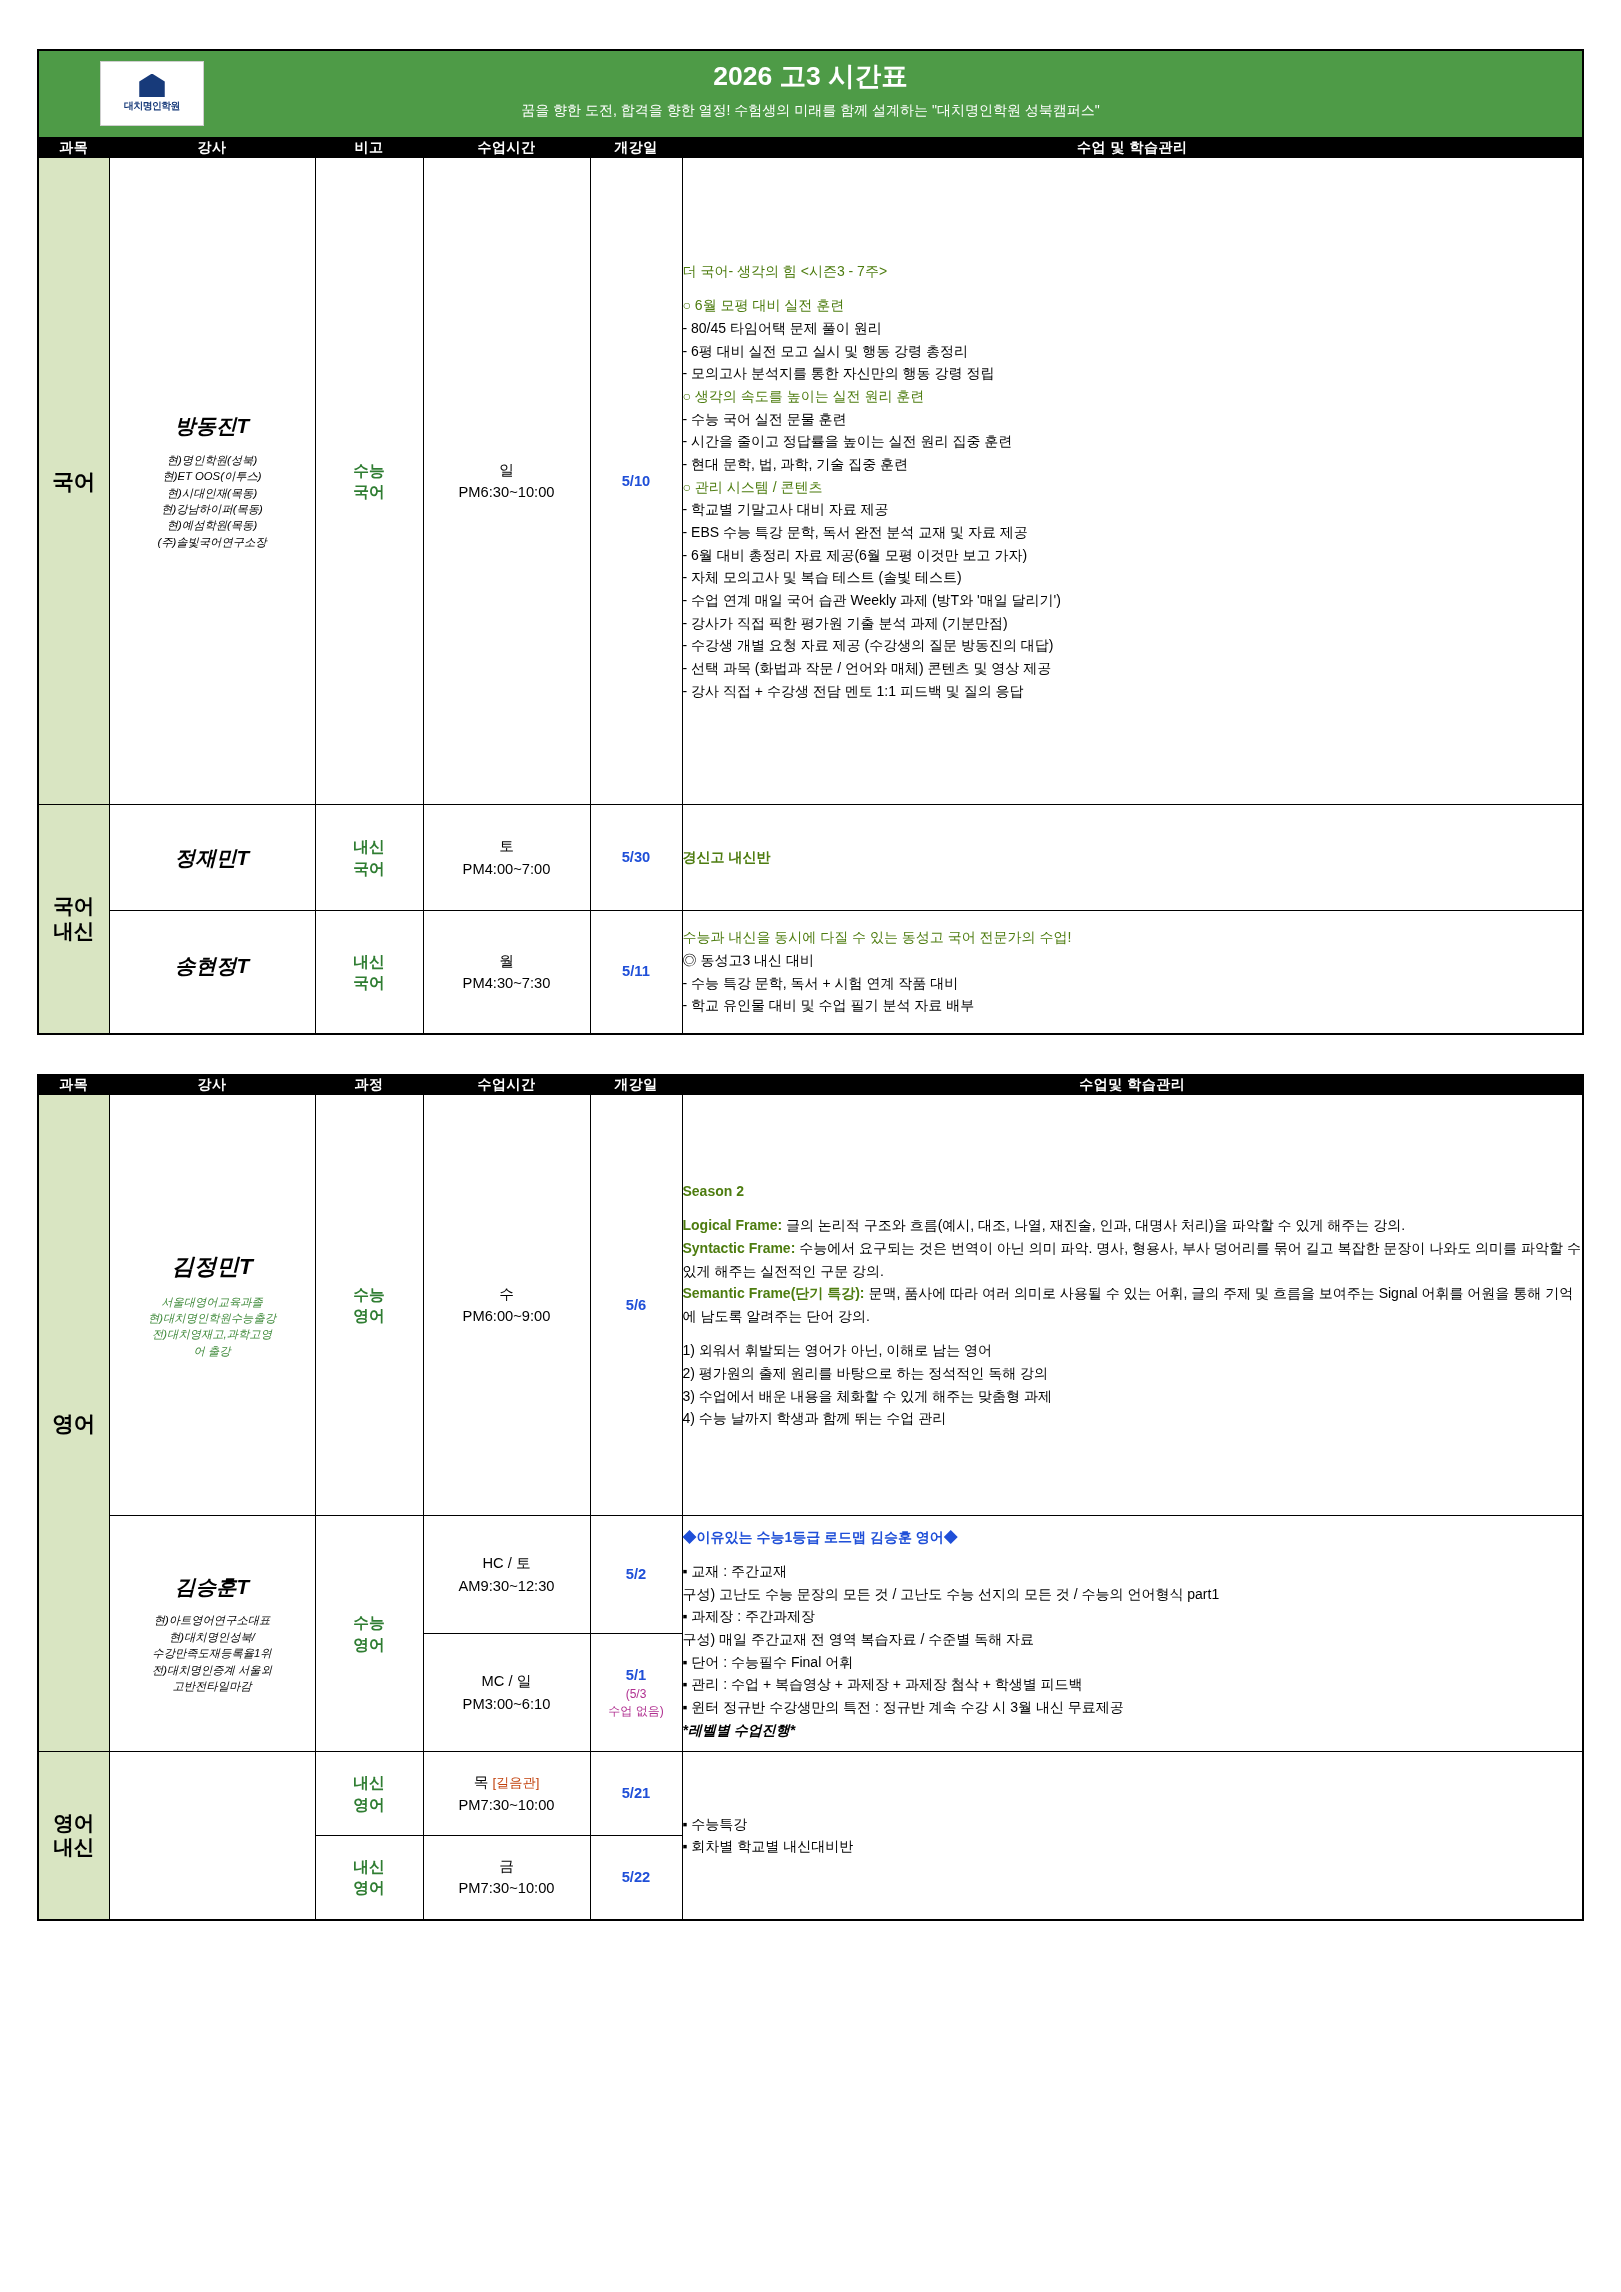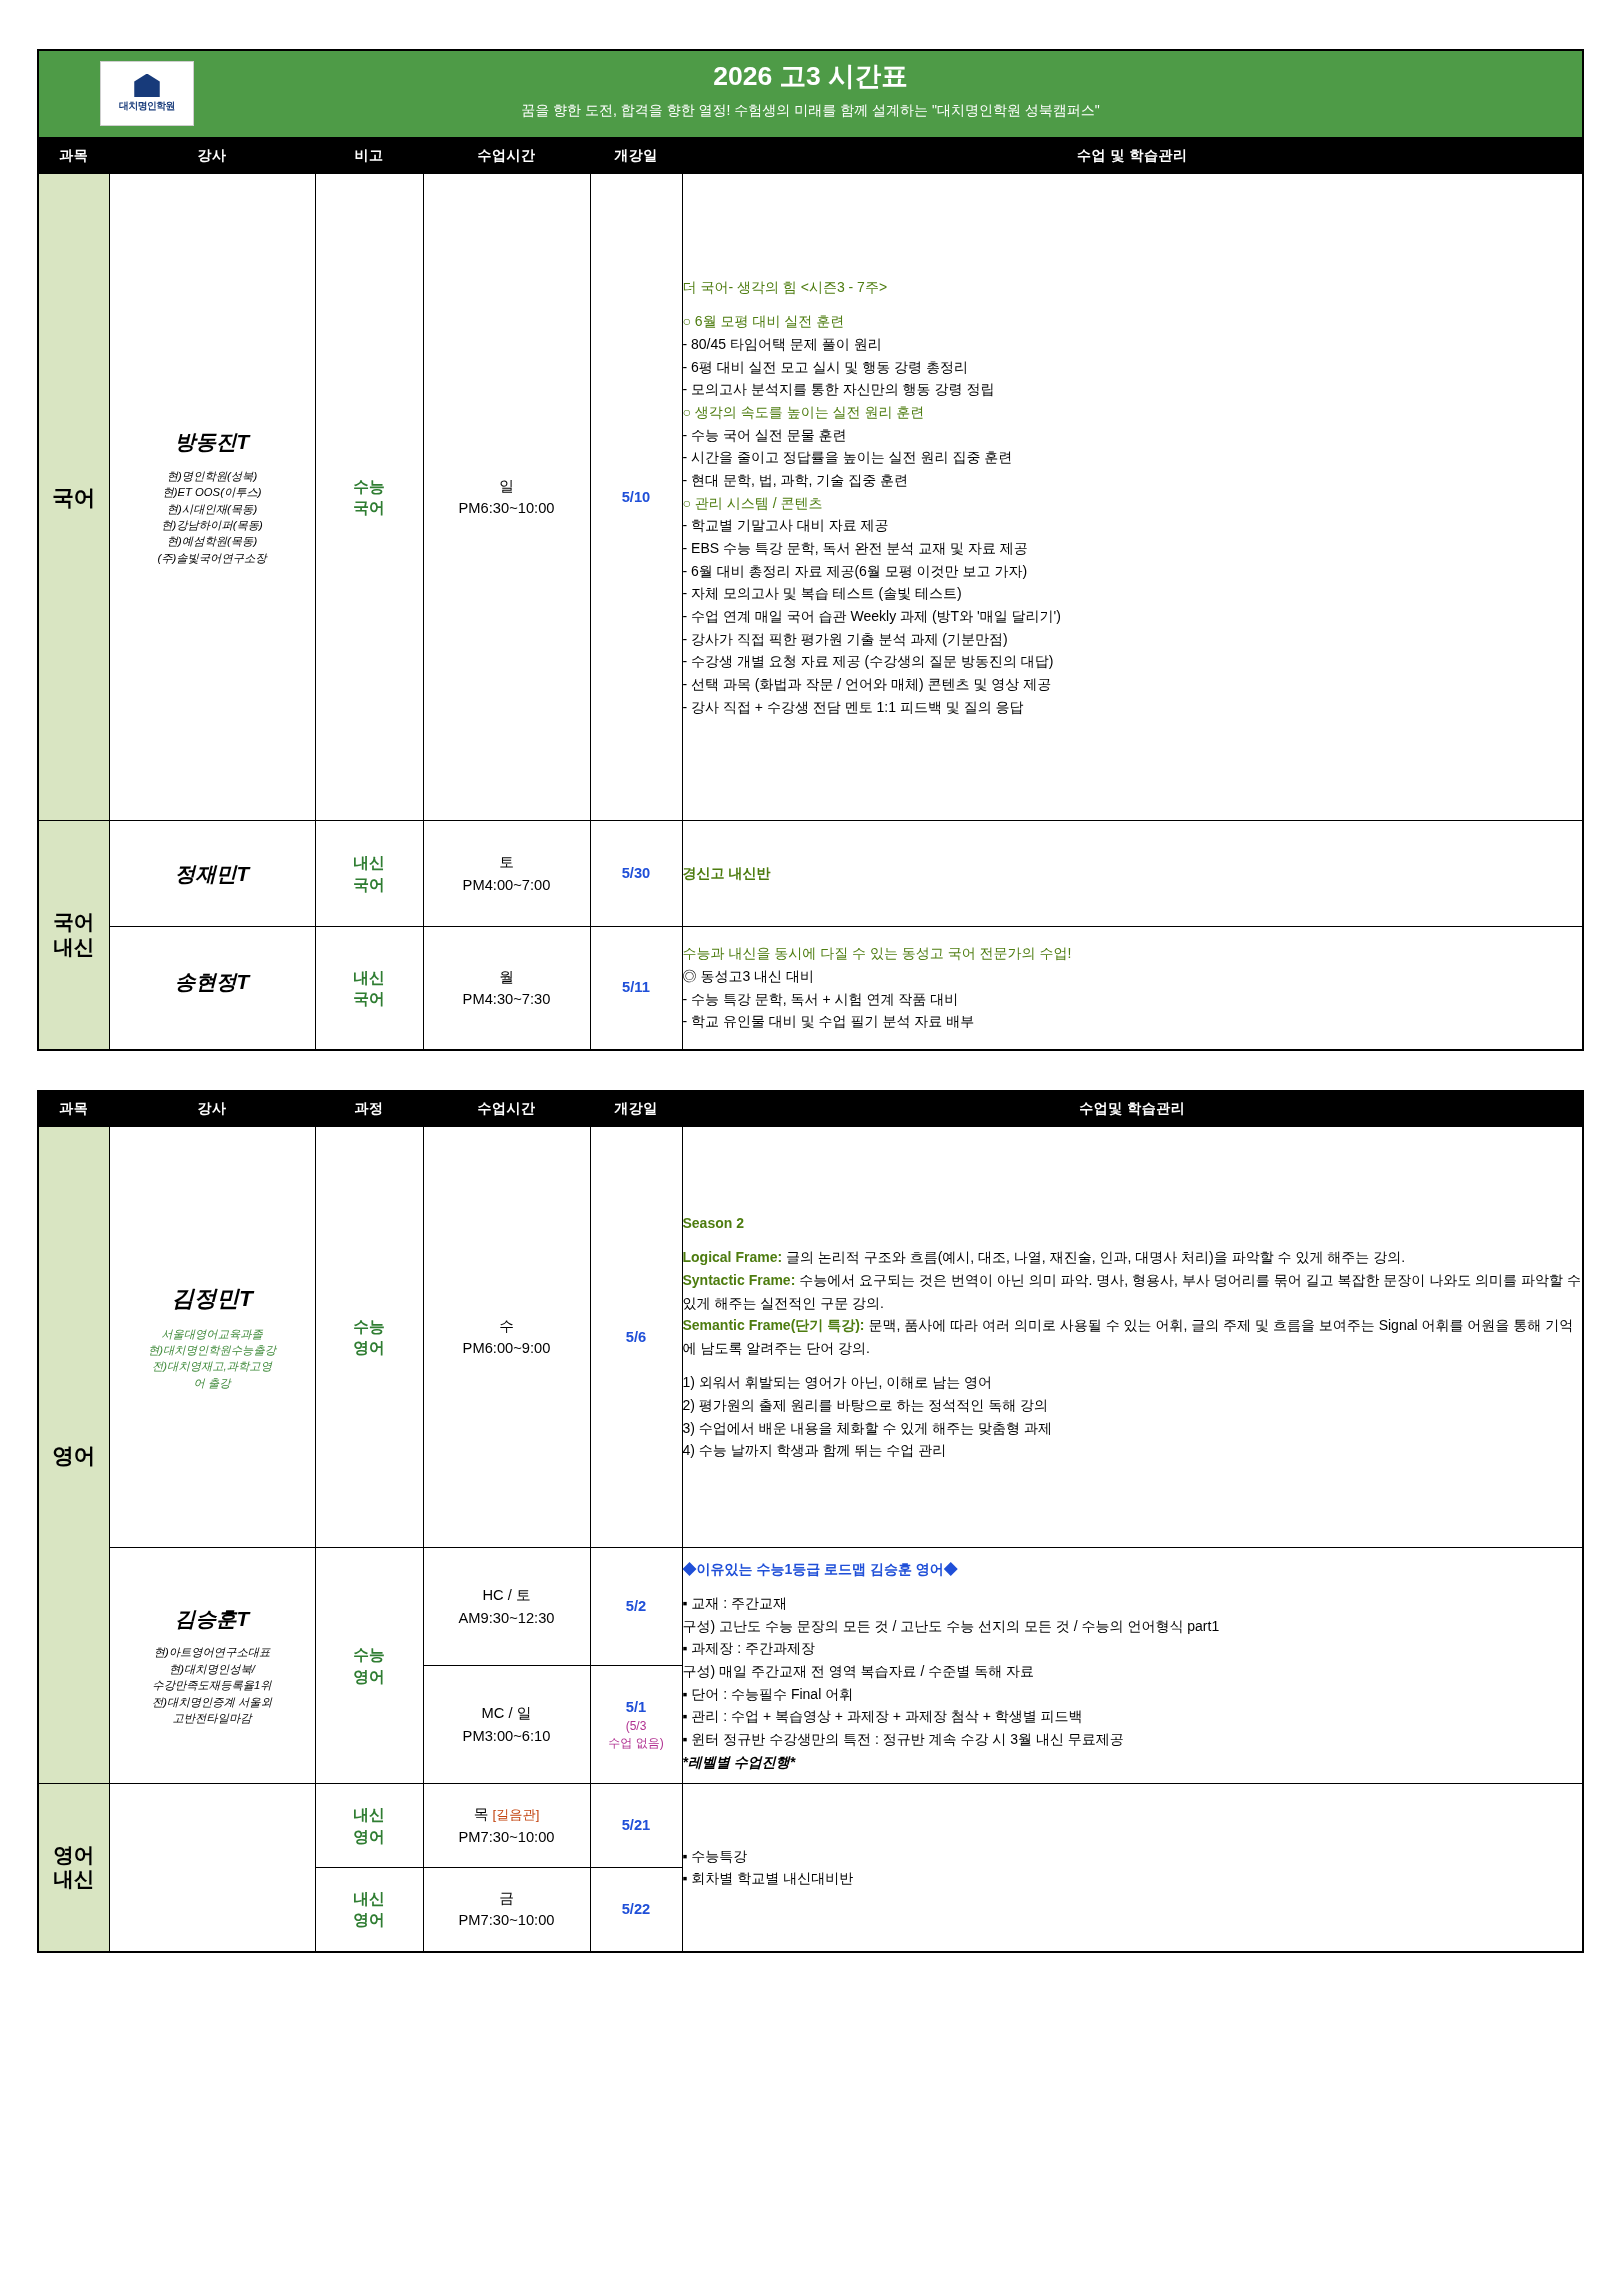--- a/index.html
+++ b/index.html
@@ -31,21 +31,21 @@
 
   
   .title-band {
     background: #4e9b47;
     height: 86px;
     position: relative;
   }
   .title-band .logo-box {
     position: absolute;
     left: 61px; top: 9.8px;
-    width: 94px; height: 65px;
+    width: 104px; height: 65px;
     background: #ffffff;
     border: 1px solid #cfcfcf;
     display: flex; flex-direction: column;
     align-items: center; justify-content: center;
   }
   .logo-mark {
     width: 25.5px; height: 23.5px;
     background: #173a7a;
     clip-path: polygon(50% 0%, 100% 34%, 100% 100%, 0 100%, 0 34%);
     margin-bottom: 2.9px;
@@ -68,21 +68,21 @@
     padding-top: 7.8px;
   }
 
   
   .hdr td {
     background: #000000;
     color: #ffffff;
     font-size: 14px;
     font-weight: bold;
     text-align: center;
-    height: 36px;
+    height: 20px;
     letter-spacing: 0.5px;
   }
 
   
   .subject {
     background: #d9e5c2;
     text-align: center;
     font-size: 21.6px;
     font-weight: bold;
     color: #000;

